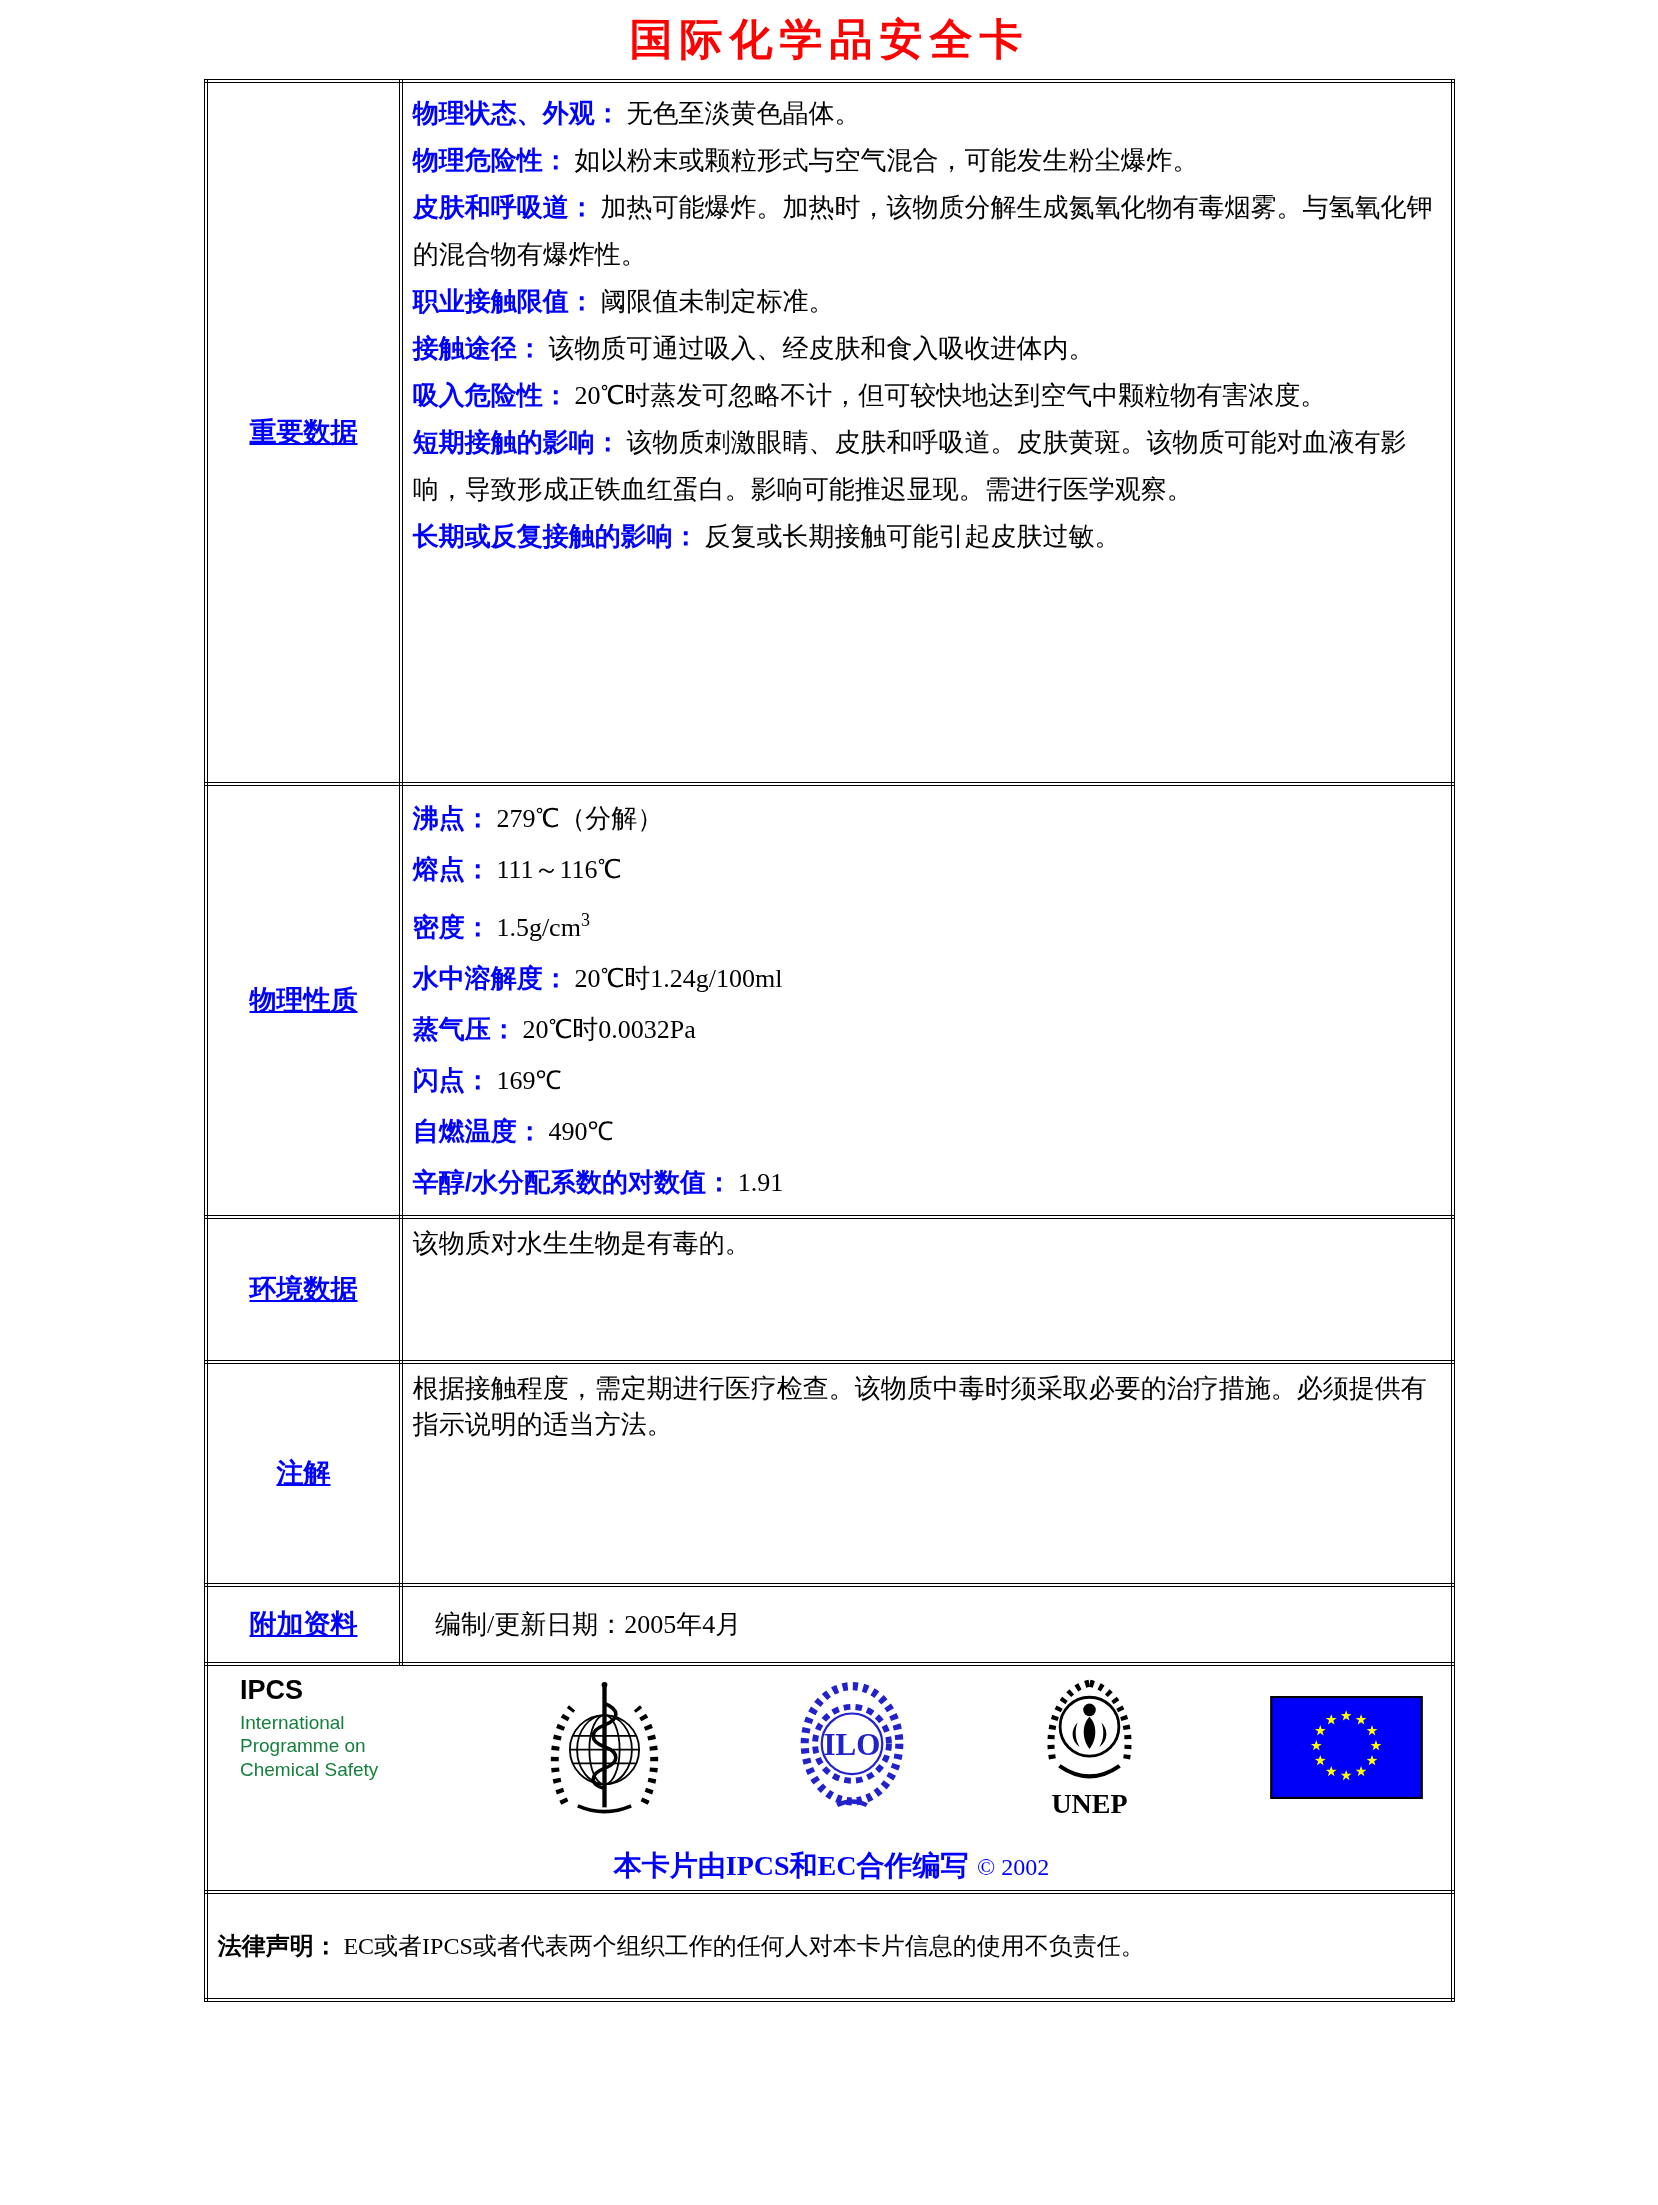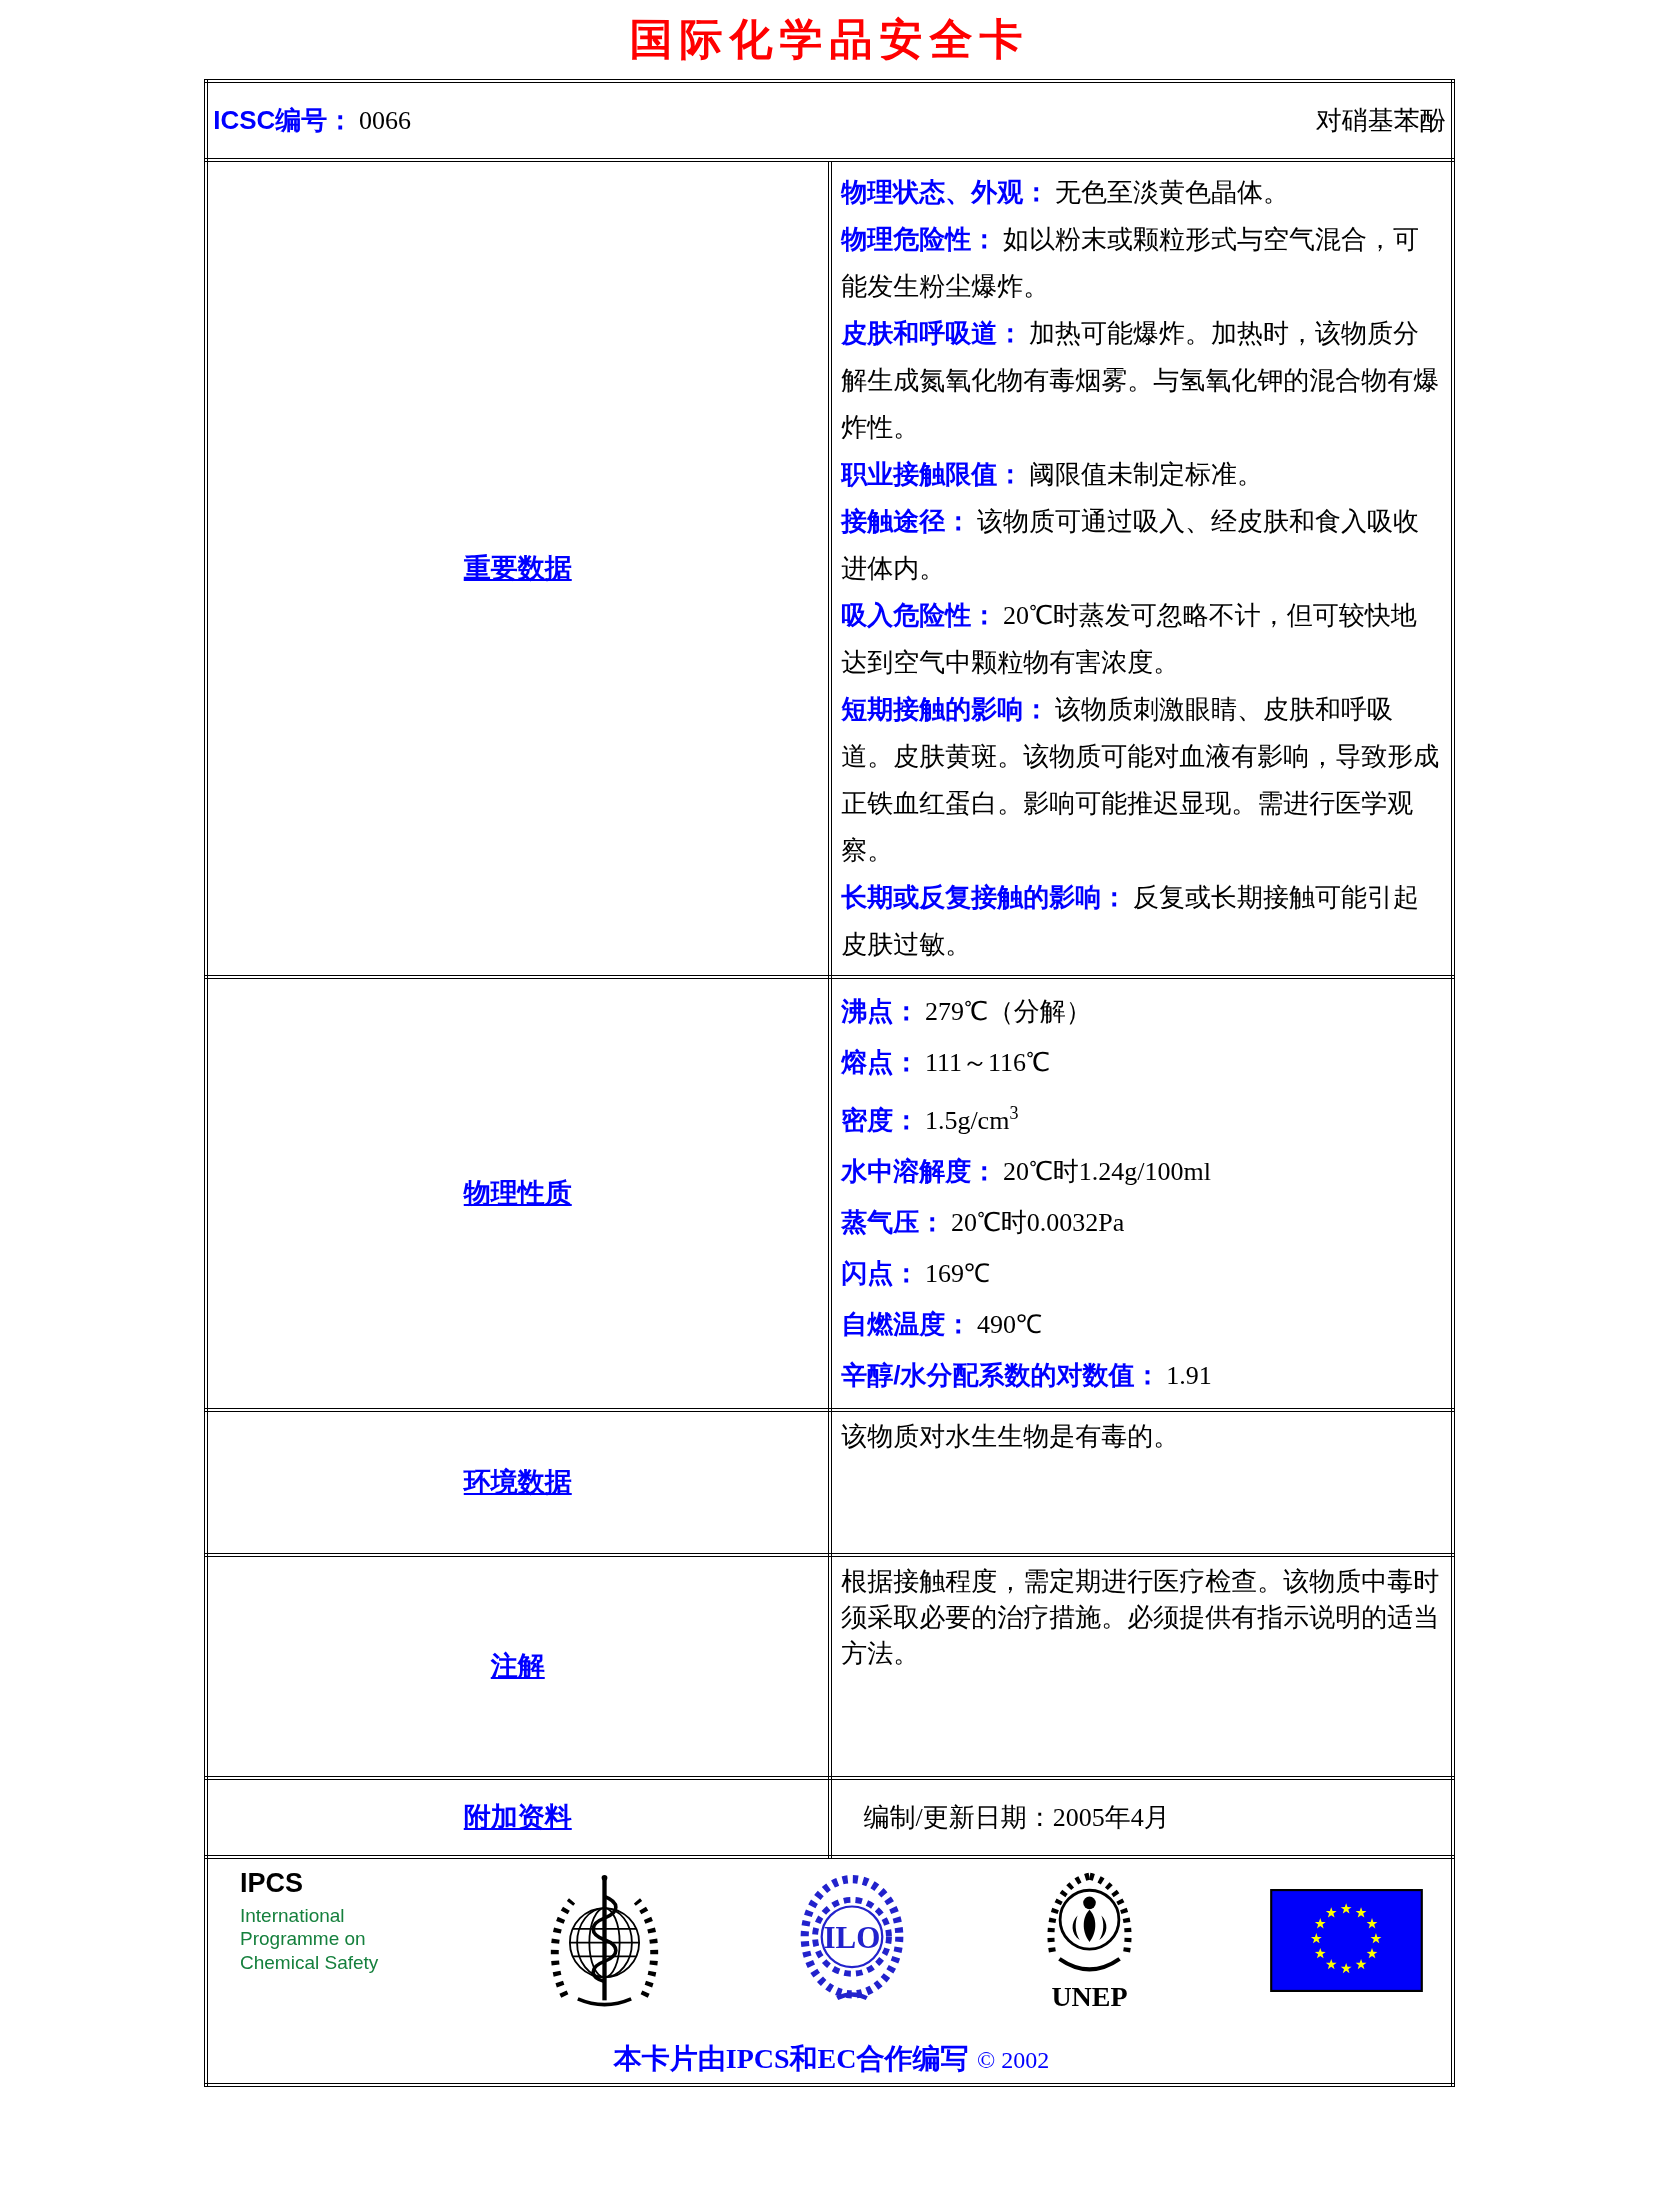--- a/index.html
+++ b/index.html
@@ -105,30 +105,20 @@
   .logo-box { flex: 0 0 auto; }
 </style>
 </head>
 <body>
 
 <div class="page-title">国际化学品安全卡</div>
 
 <table class="card">
 
   <tbody>
-      <tr>
-    <td colspan="2" style="height:73px;">
-      <div class="header-row-flex">
-        <div>
-          <span class="lbl">ICSC编号：</span><span>0066</span>
-        </div>
-        <div>对硝基苯酚</div>
-      </div>
-    </td>
-  </tr>
 
   <tr>
     <td class="label-cell" style="height:683px;">重要数据</td>
     <td class="content-cell important-lines">
       <div class="line"><span class="lbl">物理状态、外观：</span><span>无色至淡黄色晶体。</span></div>
       <div class="line"><span class="lbl">物理危险性：</span><span>如以粉末或颗粒形式与空气混合，可能发生粉尘爆炸。</span></div>
       <div class="line"><span class="lbl">皮肤和呼吸道：</span><span>加热可能爆炸。加热时，该物质分解生成氮氧化物有毒烟雾。与氢氧化钾的混合物有爆炸性。</span></div>
       <div class="line"><span class="lbl">职业接触限值：</span><span>阈限值未制定标准。</span></div>
       <div class="line"><span class="lbl">接触途径：</span><span>该物质可通过吸入、经皮肤和食入吸收进体内。</span></div>
       <div class="line"><span class="lbl">吸入危险性：</span><span>20℃时蒸发可忽略不计，但可较快地达到空气中颗粒物有害浓度。</span></div>
@@ -240,15 +230,20 @@
           </svg>
         </div>
       </div>
 
       <div class="credit-line">
         <span class="credit-main">本卡片由IPCS和EC合作编写</span><span class="credit-copy">© 2002</span>
       </div>
     </td>
   </tr>
 
+  <tr>
+    <td colspan="2" class="legal-cell" style="height:70px;">
+      <span class="legal-lbl">法律声明：</span><span>EC或者IPCS或者代表两个组织工作的任何人对本卡片信息的使用不负责任。</span>
+    </td>
+  </tr>
 </tbody>
   </table>
 
 
 </body></html>

